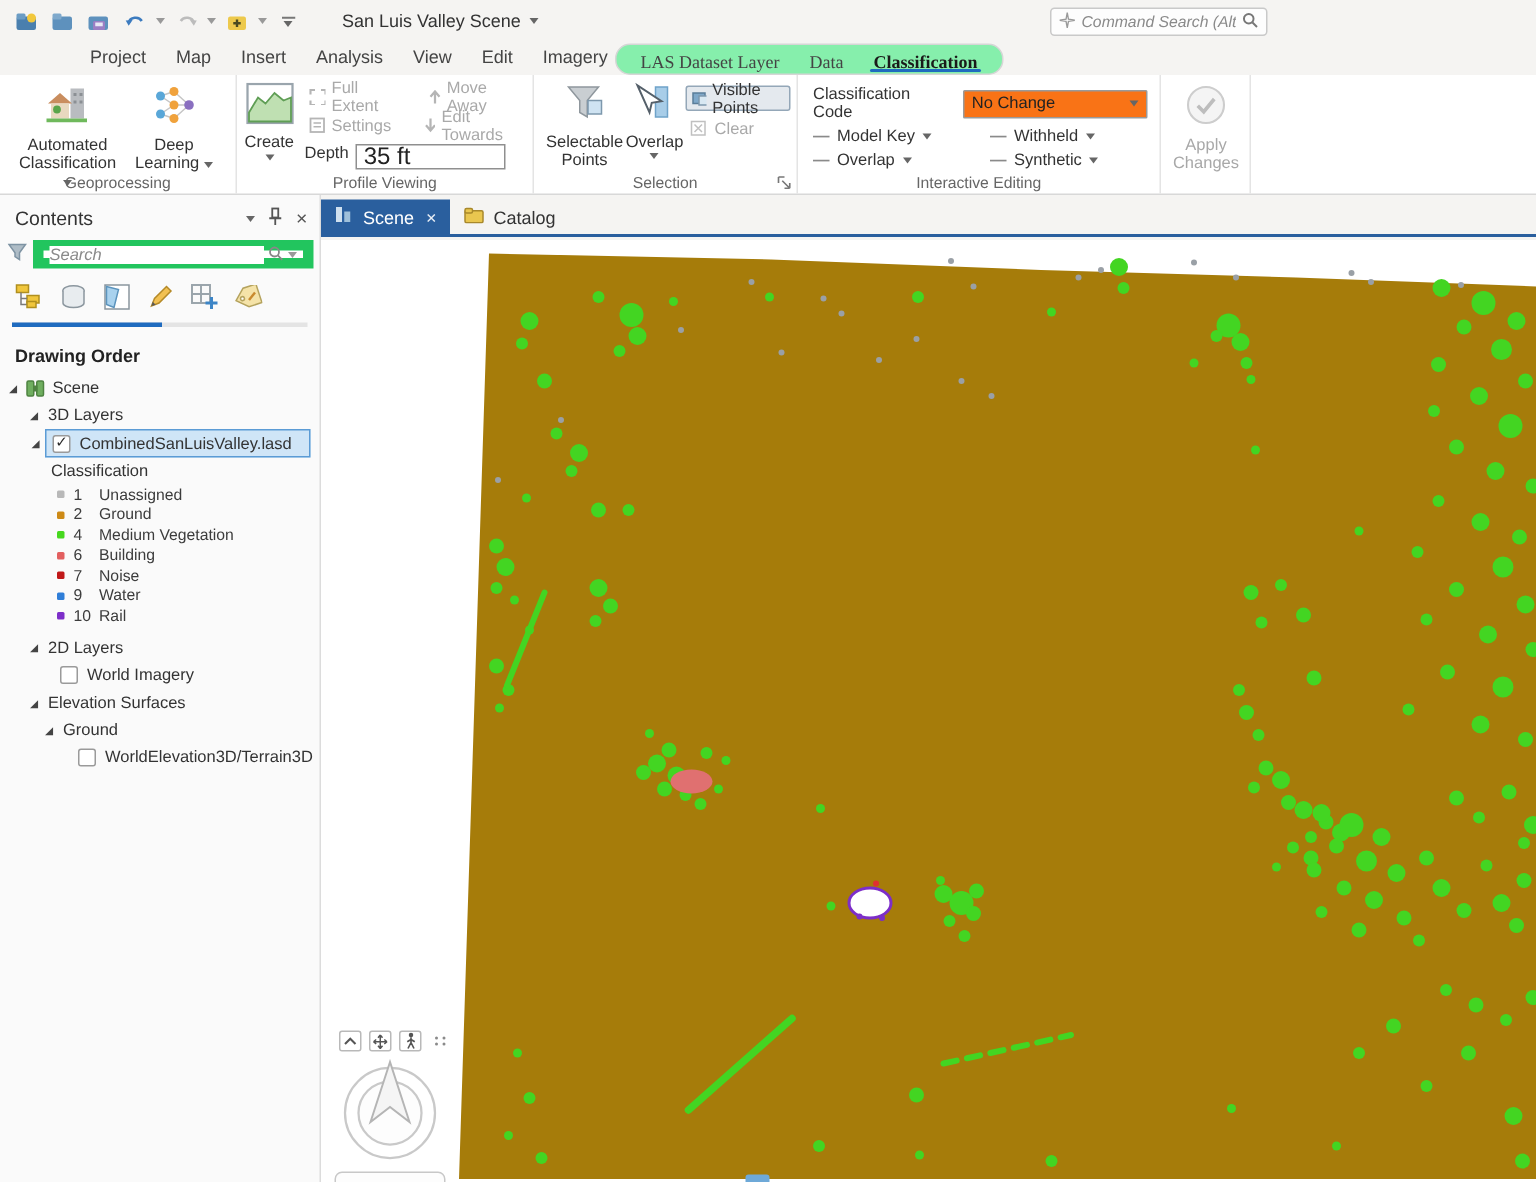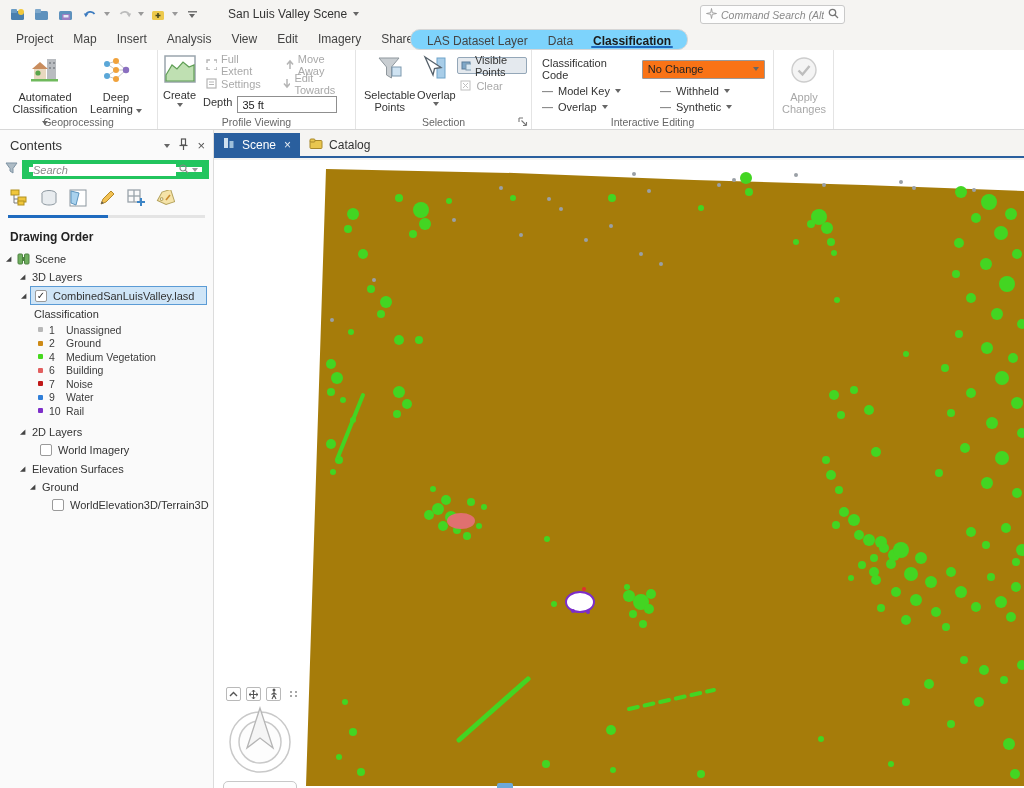--- a/index.html
+++ b/index.html
@@ -13,41 +13,41 @@
   .qat-btn { display:flex; align-items:center; justify-content:center; width:20px; height:20px; }
   .qat-chev { width:10px; }
   .caret { display:inline-block; width:0; height:0; border-left:3.5px solid transparent; border-right:3.5px solid transparent; border-top:4px solid #666; }
   .caret.light { border-top-color:#999; }
   .proj-title { margin-left:26px; font-size:12px; color:#333; display:flex; align-items:center; gap:6px; }
   .cmd-search { position:absolute; left:700px; top:5px; width:145px; height:19px; border:1px solid #c9c9c9; border-radius:3px; background:#fdfdfd; display:flex; align-items:center; padding:0 5px; gap:4px; }
   .cmd-search input { flex:1; border:none; outline:none; background:transparent; font-size:10.5px; font-style:italic; color:#777; min-width:0; font-family:inherit; }
   .cmd-search input::placeholder { color:#8a8a8a; font-style:italic; }
 
   
-  #tabrow { position:absolute; left:0; top:28px; width:1024px; height:22px; display:flex; align-items:center; }
+  #tabrow { position:absolute; left:0; top:28px; width:1024px; height:22px; display:flex; align-items:flex-start;padding-left:44px; }
   .rtab { padding:3px 10px 4px; font-size:12px; color:#444; }
-  .ctx-pill { position:absolute; left:410px; top:1px; height:21px; background:#7dd3fc; border:1px solid #d6d6d6; border-radius:10px; display:flex; align-items:stretch; padding:0 6px; }
+  .ctx-pill { position:absolute; left:410px; top:1px; height:21px; background:#86efac; border:1px solid #d6d6d6; border-radius:10px; display:flex; align-items:stretch; padding:0 6px;font-family:Liberation Serif, serif; }
   .ctab { padding:3px 10px 0; font-size:12px; color:#444; position:relative; display:flex; align-items:center; }
   .ctab.active { color:#1a1a1a; font-weight:700; }
   .ctab.active::after { content:""; position:absolute; left:8px; right:8px; bottom:1px; height:2.5px; background:#1f6bbf; border-radius:1px; }
 
   
   #ribbon { position:absolute; left:0; top:50px; width:1024px; height:80px; background:#fff; border-bottom:1px solid #d8d8d8; display:flex; }
   .rgroup { position:relative; height:100%; border-right:1px solid #e4e4e4; padding:3px 4px 14px; }
   .rgroup-label { position:absolute; left:0; right:0; bottom:1px; text-align:center; font-size:10.5px; color:#666; }
   .bigbtn { display:flex; flex-direction:column; align-items:center; justify-content:flex-start; width:66px; padding-top:2px; }
   .bigbtn .blabel { font-size:11px; color:#333; text-align:center; line-height:12px; margin-top:3px; }
   .bigbtn.disabled .blabel { color:#a8a8a8; }
   .smallbtn { display:flex; align-items:center; gap:4px; font-size:11px; color:#333; height:17px; padding:0 3px; }
   .smallbtn.disabled { color:#a9a9a9; }
   .geo-row { display:flex; gap:10px; padding-left:8px; }
   .pv-row { display:flex; gap:6px; }
   .pv-col { display:flex; flex-direction:column; gap:2px; padding-top:3px; }
   .depth-row { display:flex; align-items:flex-start; gap:5px; margin-top:2px; }
-  .depth-row input { width:100px; height:17px; border:1px solid #8f8f8f; font-size:11px; padding:0 4px; font-family:inherit; color:#222; }
+  .depth-row input { width:100px; height:17px; border:1px solid #8f8f8f; font-size:16px; padding:0 4px; font-family:inherit; color:#222; }
   .sel-row { display:flex; gap:4px; padding-left:4px; }
   .sel-col { display:flex; flex-direction:column; gap:3px; padding-top:4px; }
   .toggled { background:#e4e9ee; border:1px solid #94a7b8; border-radius:2px; }
   .launcher { position:absolute; right:3px; bottom:3px; width:10px; height:10px; }
   .ie-grid { display:flex; flex-direction:column; gap:4px; padding:4px 4px 0 6px; }
   .ie-row1 { display:flex; align-items:center; gap:8px; }
   .dropdown { width:126px; height:19px; border:1px solid #9a9a9a; background:#f97316; display:flex; align-items:center; justify-content:space-between; padding:0 5px; font-size:11px; color:#222; border-radius:1px; }
   .ie-cols { display:flex; gap:18px; }
   .ie-item { display:flex; align-items:center; gap:5px; font-size:11px; color:#333; width:100px; }
   .dash { color:#8a8a8a; font-weight:700; }

